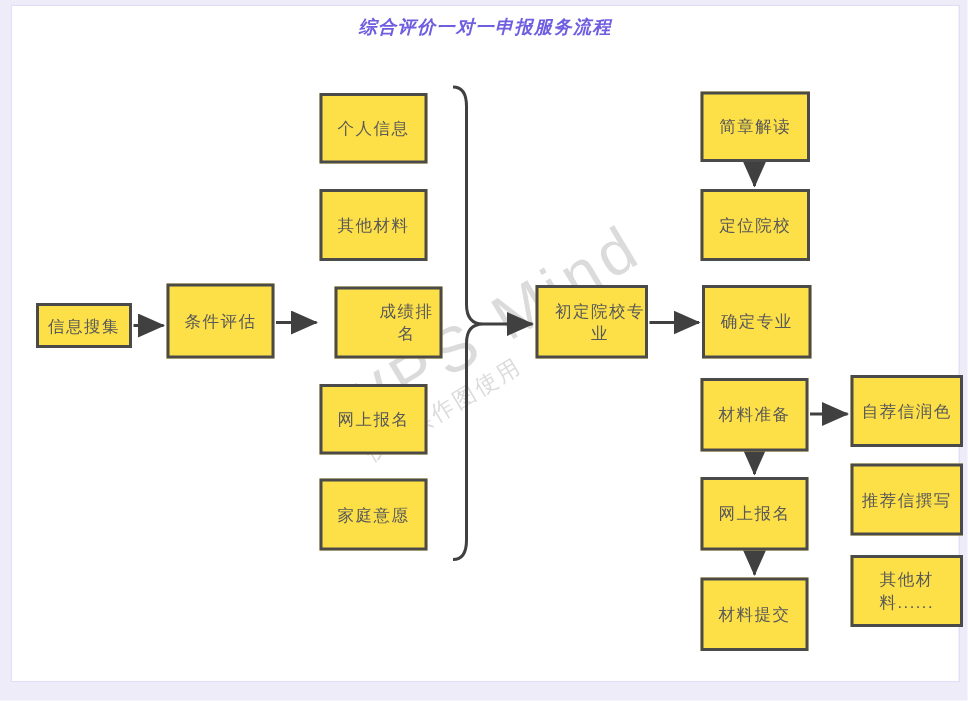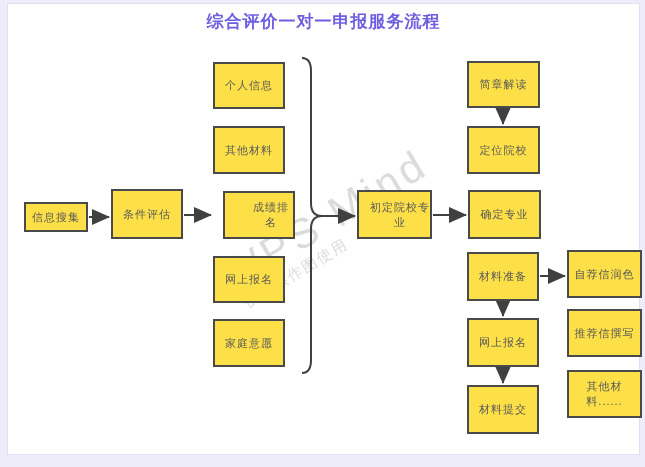--- a/index.html
+++ b/index.html
@@ -1,20 +1,20 @@
 <!DOCTYPE html>
 <html style="--accent: #6f5fe0; --box-border: #4a4a4a; --box-text: #595959;"><head>
 <meta charset="utf-8">
 <style>
   html,body{margin:0;padding:0;}
   body{font-family:"Liberation Sans","DejaVu Sans",sans-serif;}
   .stage{position:relative;width:645px;height:467px;background:#efecf9;overflow:hidden;}
   .page{position:absolute;left:7px;top:3px;width:633px;height:452px;background:#ffffff;border:1px solid #e3def5;box-sizing:border-box;}
   .title{position:absolute;left:0;top:6px;width:100%;text-align:center;
-         font-size:17px;font-weight:bold;letter-spacing:1px;color:var(--accent,#6f5fe0);}
+         font-size:12px;font-weight:bold;letter-spacing:1px;color:var(--accent,#6f5fe0);font-style:italic;}
   .node{position:absolute;box-sizing:border-box;background:#fde047;
         border:2px solid var(--box-border,#4a4a4a);color:var(--box-text,#595959);
         display:flex;align-items:center;justify-content:center;
         font-size:11px;letter-spacing:1px;text-align:center;z-index:3;}
   .watermark{position:absolute;color:rgba(176,176,176,0.45);white-space:nowrap;z-index:1;
              transform:rotate(-31deg);text-align:center;user-select:none;}
   .wm-big{left:203px;top:196px;width:215px;font-size:42px;letter-spacing:4px;}
   .wm-small{left:228px;top:260px;width:120px;font-size:15px;letter-spacing:2px;}
   #edges{position:absolute;left:0;top:0;width:633px;height:452px;z-index:2;}
 </style>

